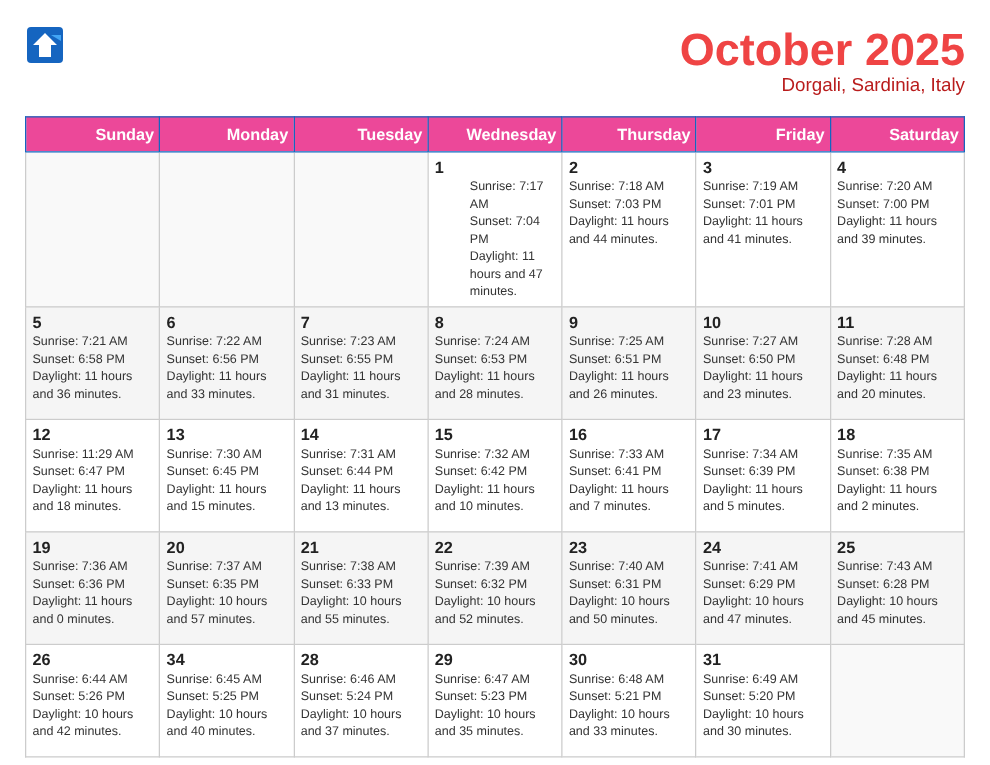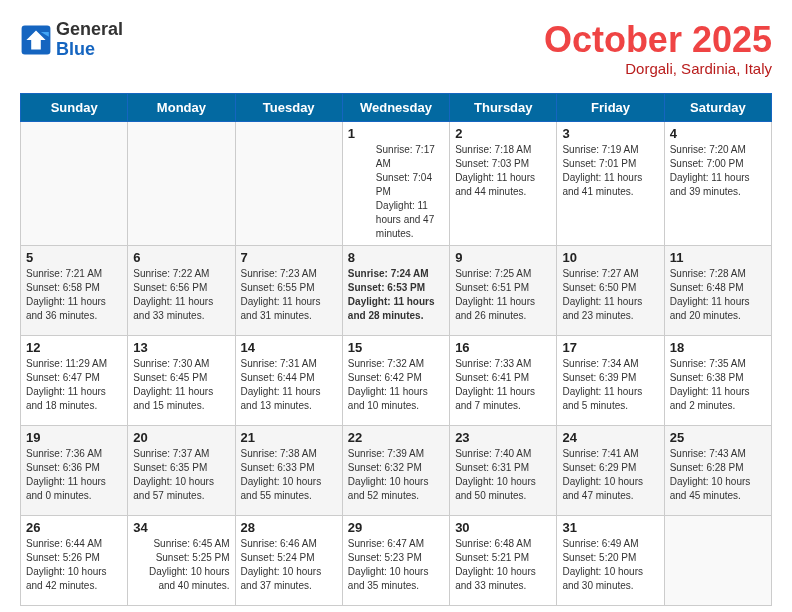--- a/index.html
+++ b/index.html
@@ -52,26 +52,26 @@
     .location {
       font-size: 15px;
       color: #b91c1c;
     }
     table {
       width: 100%;
       border-collapse: collapse;
       table-layout: fixed;
     }
     thead th {
-      background: #0369a1;
+      background: #ec4899;
       color: #fff;
       font-size: 13px;
       font-weight: bold;
       padding: 6px 4px;
-      text-align: center;
+      text-align: right;
       border: 1px solid #1565c0;
     }
     tbody td {
       border: 1px solid #ccc;
       vertical-align: top;
       padding: 4px 5px;
       height: 90px;
       background: #fff;
       font-size: 10px;
       color: #333;
@@ -101,24 +101,20 @@
 </head>
 <body>
 
 <div class="header">
   <div class="logo">
     <svg class="logo-icon" viewBox="0 0 40 40">
       <rect x="2" y="2" width="36" height="36" rx="4" fill="#1565c0"></rect>
       <polygon points="20,8 32,20 26,20 26,32 14,32 14,20 8,20" fill="white"></polygon>
       <polygon points="26,10 36,16 36,10" fill="#42a5f5"></polygon>
     </svg>
-    <div class="logo-text">
-      <span class="logo-general">General</span>
-      <span class="logo-blue">Blue</span>
-    </div>
   </div>
   <div class="title-block">
     <div class="month-title">October 2025</div>
     <div class="location">Dorgali, Sardinia, Italy</div>
   </div>
 </div>
 
 <table>
   <thead>
     <tr>
@@ -175,21 +171,21 @@
 Daylight: 11 hours and 33 minutes.</div>
         </td>
         <td>
           <span class="day-num">7</span>
           <div class="day-info" style="white-space: pre-line;">Sunrise: 7:23 AM
 Sunset: 6:55 PM
 Daylight: 11 hours and 31 minutes.</div>
         </td>
         <td>
           <span class="day-num">8</span>
-          <div class="day-info" style="white-space: pre-line; font-weight: bold;">Sunrise: 7:24 AM
+          <div class="day-info" style="white-space: pre-line;">Sunrise: 7:24 AM
 Sunset: 6:53 PM
 Daylight: 11 hours and 28 minutes.</div>
         </td>
         <td>
           <span class="day-num">9</span>
           <div class="day-info" style="white-space: pre-line;">Sunrise: 7:25 AM
 Sunset: 6:51 PM
 Daylight: 11 hours and 26 minutes.</div>
         </td>
         <td>
@@ -295,21 +291,21 @@
       </tr>
       <tr>
         <td>
           <span class="day-num">26</span>
           <div class="day-info" style="white-space: pre-line;">Sunrise: 6:44 AM
 Sunset: 5:26 PM
 Daylight: 10 hours and 42 minutes.</div>
         </td>
         <td>
           <span class="day-num">34</span>
-          <div class="day-info" style="white-space: pre-line; text-align: right;">Sunrise: 6:45 AM
+          <div class="day-info" style="white-space: pre-line;">Sunrise: 6:45 AM
 Sunset: 5:25 PM
 Daylight: 10 hours and 40 minutes.</div>
         </td>
         <td>
           <span class="day-num">28</span>
           <div class="day-info" style="white-space: pre-line;">Sunrise: 6:46 AM
 Sunset: 5:24 PM
 Daylight: 10 hours and 37 minutes.</div>
         </td>
         <td>

